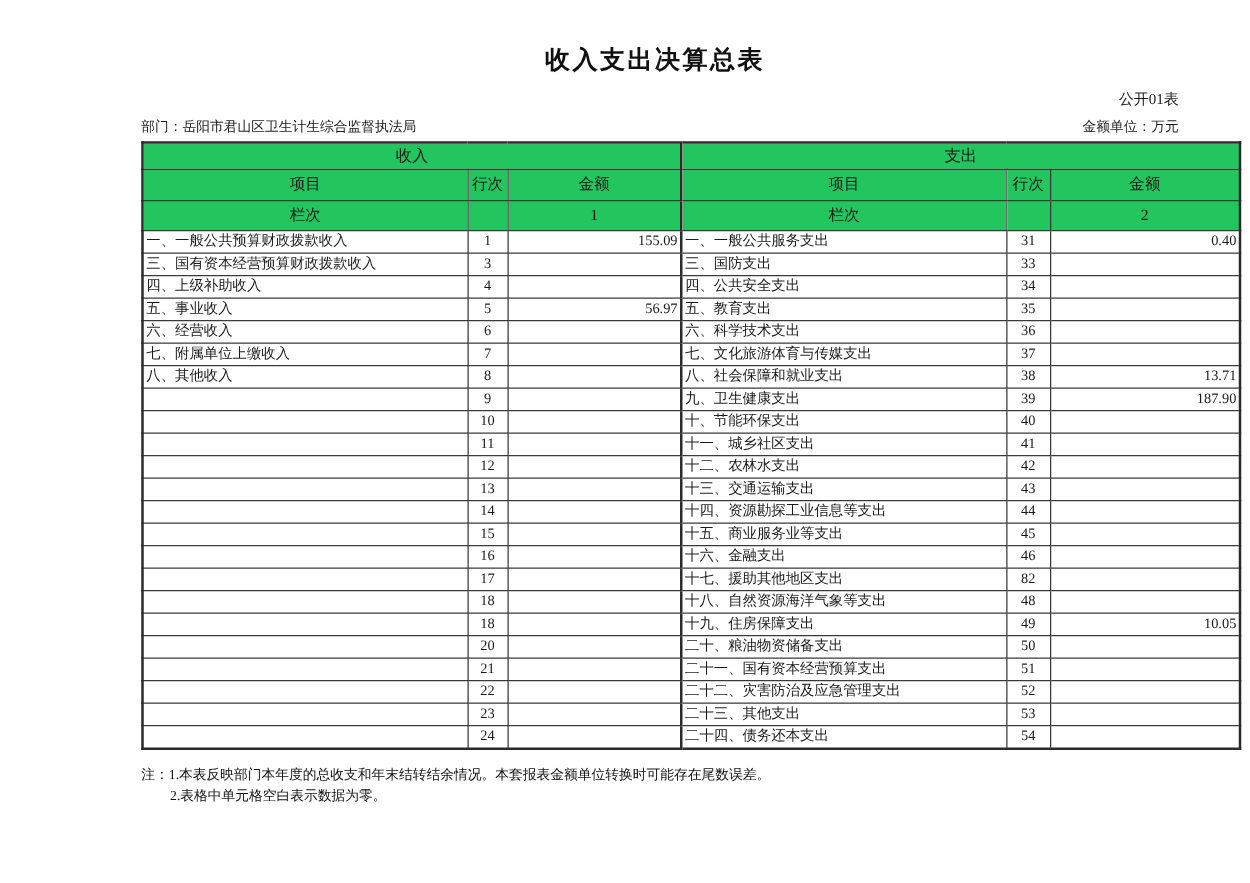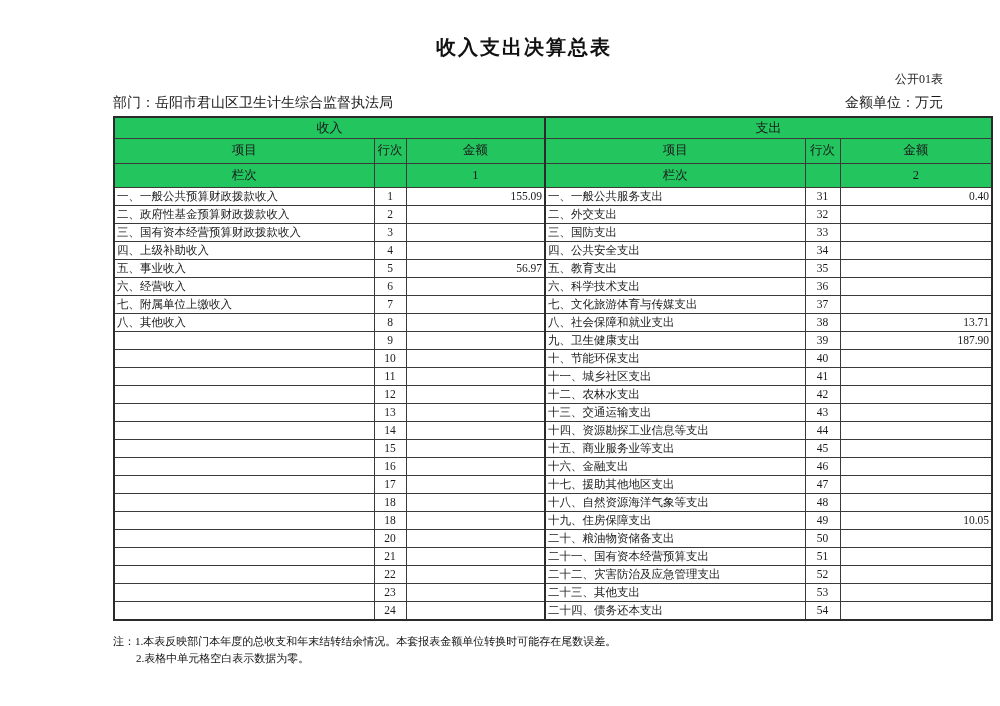--- a/index.html
+++ b/index.html
@@ -23,21 +23,21 @@
   }
   .code-line {
     margin: 10px 57px 0 65px;
     text-align: right;
     font-size: 12px;
   }
   .meta-line {
     margin: 6px 57px 4px 65px;
     display: flex;
     justify-content: space-between;
-    font-size: 14px;
+    font-size: 11px;
   }
 
   table.acct {
     margin-left: 65px;
     width: 878px;
     border-collapse: collapse;
     table-layout: fixed;
     border: 2px solid #2b2b2b;
   }
   table.acct th, table.acct td {
@@ -121,28 +121,20 @@
     <tbody id="rows-body">
         <tr>
           <td class="item">一、一般公共预算财政拨款收入</td>
           <td class="line">1</td>
           <td class="amount">155.09</td>
           <td class="item mid">一、一般公共服务支出</td>
           <td class="line">31</td>
           <td class="amount">0.40</td>
         </tr>
         <tr>
-          <td class="item">二、政府性基金预算财政拨款收入</td>
-          <td class="line">2</td>
-          <td class="amount"></td>
-          <td class="item mid">二、外交支出</td>
-          <td class="line">32</td>
-          <td class="amount"></td>
-        </tr>
-        <tr>
           <td class="item">三、国有资本经营预算财政拨款收入</td>
           <td class="line">3</td>
           <td class="amount"></td>
           <td class="item mid">三、国防支出</td>
           <td class="line">33</td>
           <td class="amount"></td>
         </tr>
         <tr>
           <td class="item">四、上级补助收入</td>
           <td class="line">4</td>
@@ -245,21 +237,21 @@
           <td class="amount"></td>
           <td class="item mid">十六、金融支出</td>
           <td class="line">46</td>
           <td class="amount"></td>
         </tr>
         <tr>
           <td class="item"></td>
           <td class="line">17</td>
           <td class="amount"></td>
           <td class="item mid">十七、援助其他地区支出</td>
-          <td class="line">47</td>
+          <td class="line">82</td>
           <td class="amount"></td>
         </tr>
         <tr>
           <td class="item"></td>
           <td class="line">18</td>
           <td class="amount"></td>
           <td class="item mid">十八、自然资源海洋气象等支出</td>
           <td class="line">48</td>
           <td class="amount"></td>
         </tr>

